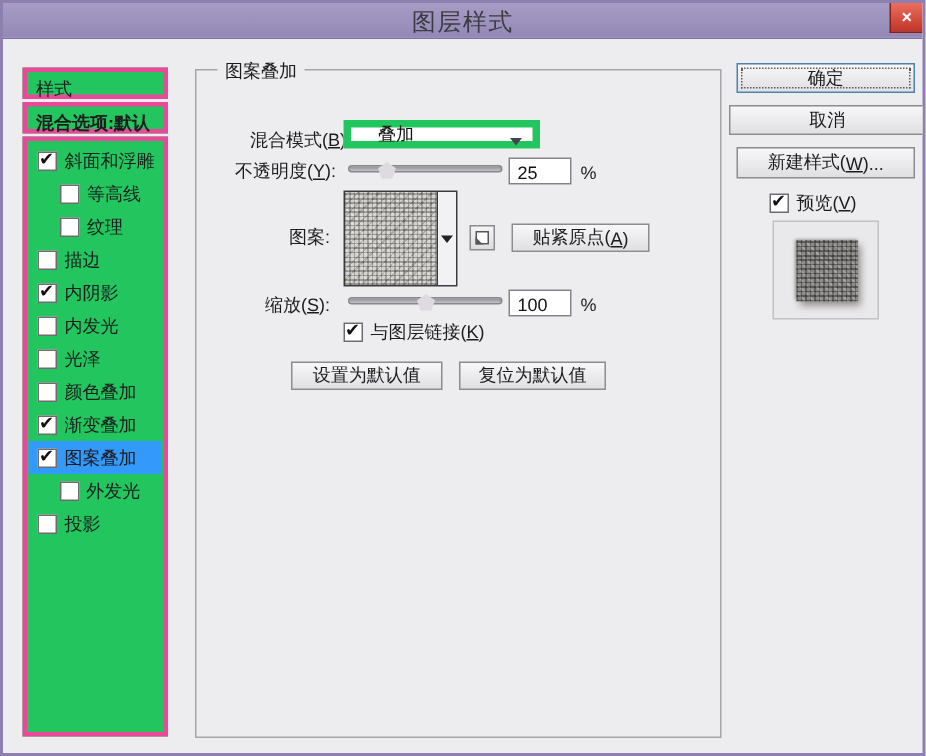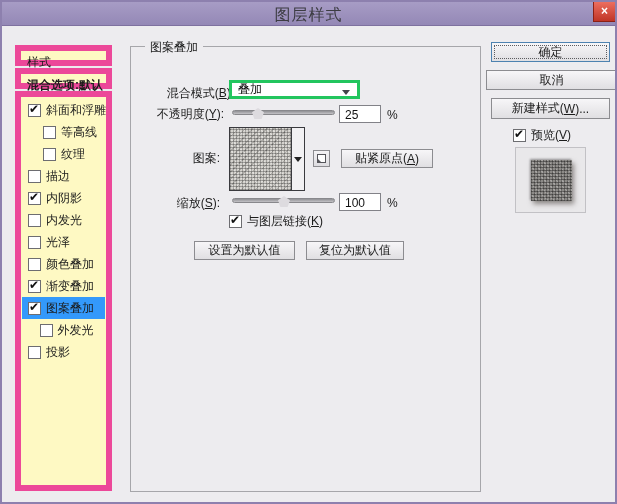--- a/index.html
+++ b/index.html
@@ -7,34 +7,34 @@
   .dialog{position:relative;width:617px;height:504px;background:#edecef;border:2px solid #8d80ae;overflow:hidden;}
   .titlebar{position:absolute;left:0;top:0;width:100%;height:24px;
     background:linear-gradient(#a79cc5,#9488b6);border-bottom:1px solid #7e719f;}
   .title{position:absolute;left:0;right:0;top:3px;text-align:center;font-size:16px;color:#3c3c42;letter-spacing:1px;}
   .watermark{position:absolute;right:26px;top:4px;font-size:13px;font-weight:bold;color:#584b84;white-space:nowrap;}
   .watermark .url{font-size:10px;letter-spacing:.5px;}
   .closebtn{position:absolute;right:0;top:0;width:22px;height:20px;background:linear-gradient(#ec6e5f,#c03527);
     border:1px solid #8c2015;border-top:none;border-right:none;color:#fff;font-size:12px;font-weight:bold;
     text-align:center;line-height:19px;cursor:pointer;}
   
-  .sbox{position:absolute;background:#fef9c3;border:6px solid #ec4899;}
+  .sbox{position:absolute;background:#22c55e;border:3px solid #ec4899;}
   .sbox-label{font-size:12px;color:#1c1c1c;padding:3px 0 0 6px;}
   .fx-item{position:absolute;left:1px;right:1px;height:22px;display:flex;align-items:center;padding-left:6px;font-size:12px;color:#1c1c1c;}
   .fx-item.indent{padding-left:21px;}
   .fx-item.sel{background:#3399fb;}
   .cb{display:inline-block;width:13px;height:13px;background:#fff;border:1px solid #6d6d71;margin-right:5px;position:relative;flex:none;}
   .cb .mark{position:absolute;left:0px;top:-3px;font-size:12px;color:#111;line-height:15px;}
   .lbl{white-space:nowrap;}
   
   .fset{position:absolute;border:1px solid #a6a6aa;}
   .legend{position:absolute;top:-8px;background:#edecef;padding:0 5px;font-size:12px;color:#1c1c1c;white-space:nowrap;}
   
   .rowlabel{position:absolute;font-size:12px;color:#1c1c1c;text-align:right;white-space:nowrap;}
-  .combo{position:absolute;background:#fff;border:3px solid #22c55e;display:flex;align-items:center;padding:0 6px;font-size:12px;color:#111;}
+  .combo{position:absolute;background:#fff;border:5px solid #22c55e;display:flex;align-items:center;padding:0 18px;font-size:12px;color:#111;}
   .combo .caret{position:absolute;right:7px;top:7px;width:0;height:0;border-left:4px solid transparent;border-right:4px solid transparent;border-top:5px solid #44444a;}
   .track{position:absolute;height:5px;border-radius:3px;background:linear-gradient(#8f8f93,#c4c3c7);border:1px solid #88888c;}
   .thumb{position:absolute;width:12px;height:11px;background:#dddbdf;filter:drop-shadow(0 0 1px #5a5a5e);
     clip-path:polygon(50% 0,100% 38%,80% 100%,20% 100%,0 38%);}
   .numbox{position:absolute;background:#fff;border:1px solid #828288;font-size:12px;color:#111;padding:2px 0 0 5px;}
   .unit{position:absolute;font-size:12px;color:#1c1c1c;}
   .btn{position:absolute;background:linear-gradient(#f7f6f8,#e0dfe2);border:1px solid #8c8c90;
     font-size:12px;color:#1c1c1c;text-align:center;cursor:pointer;display:flex;align-items:center;justify-content:center;}
   .btn.default{border-color:#4d82b0;outline:1px dotted #5c5c60;outline-offset:-4px;}
   

